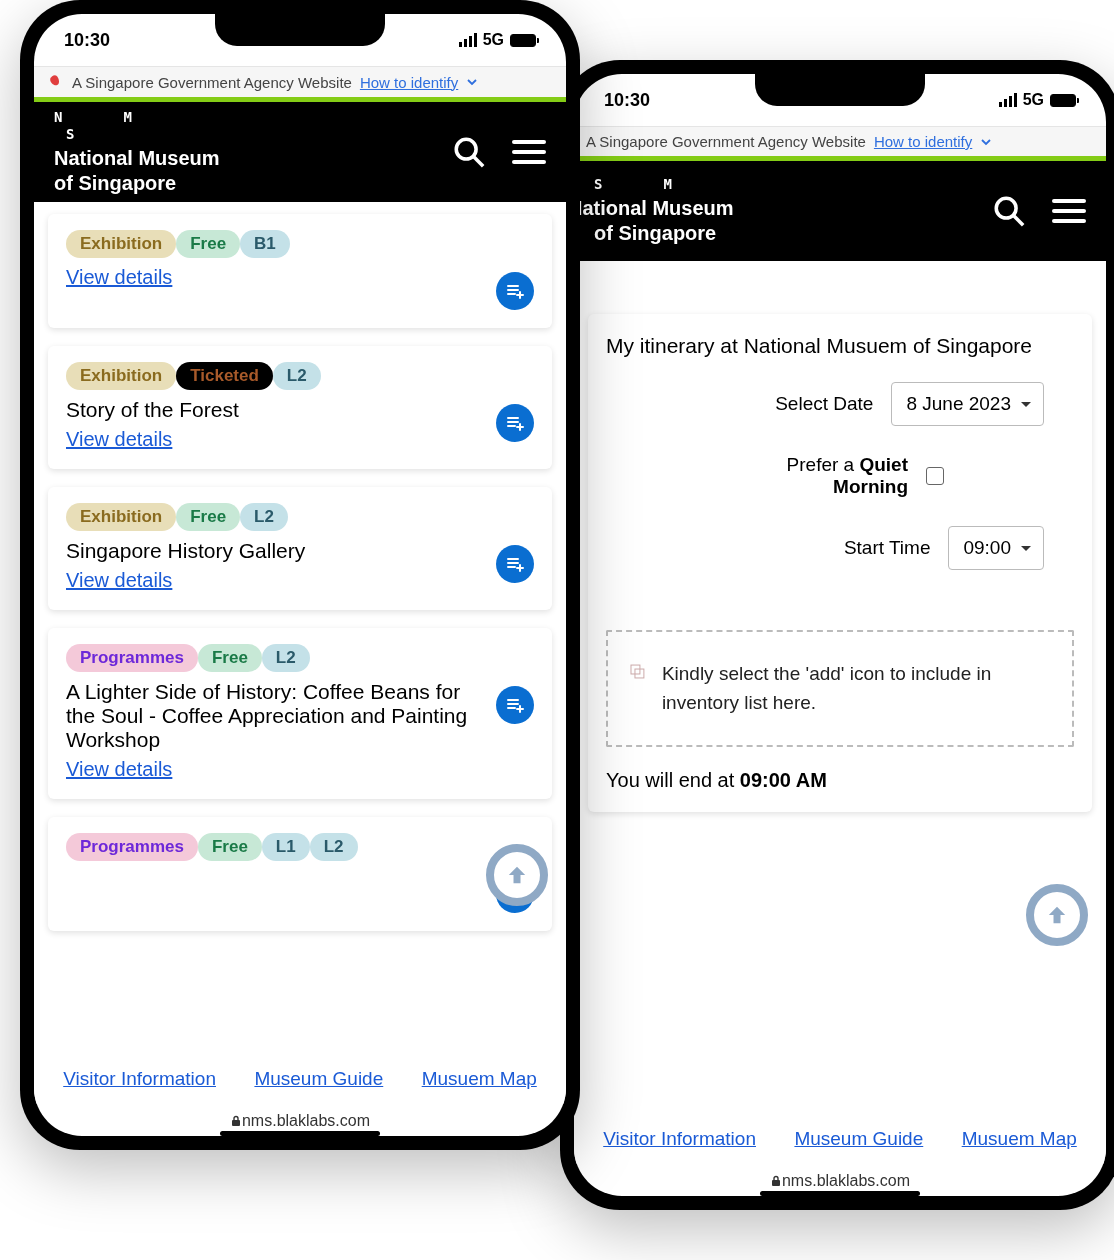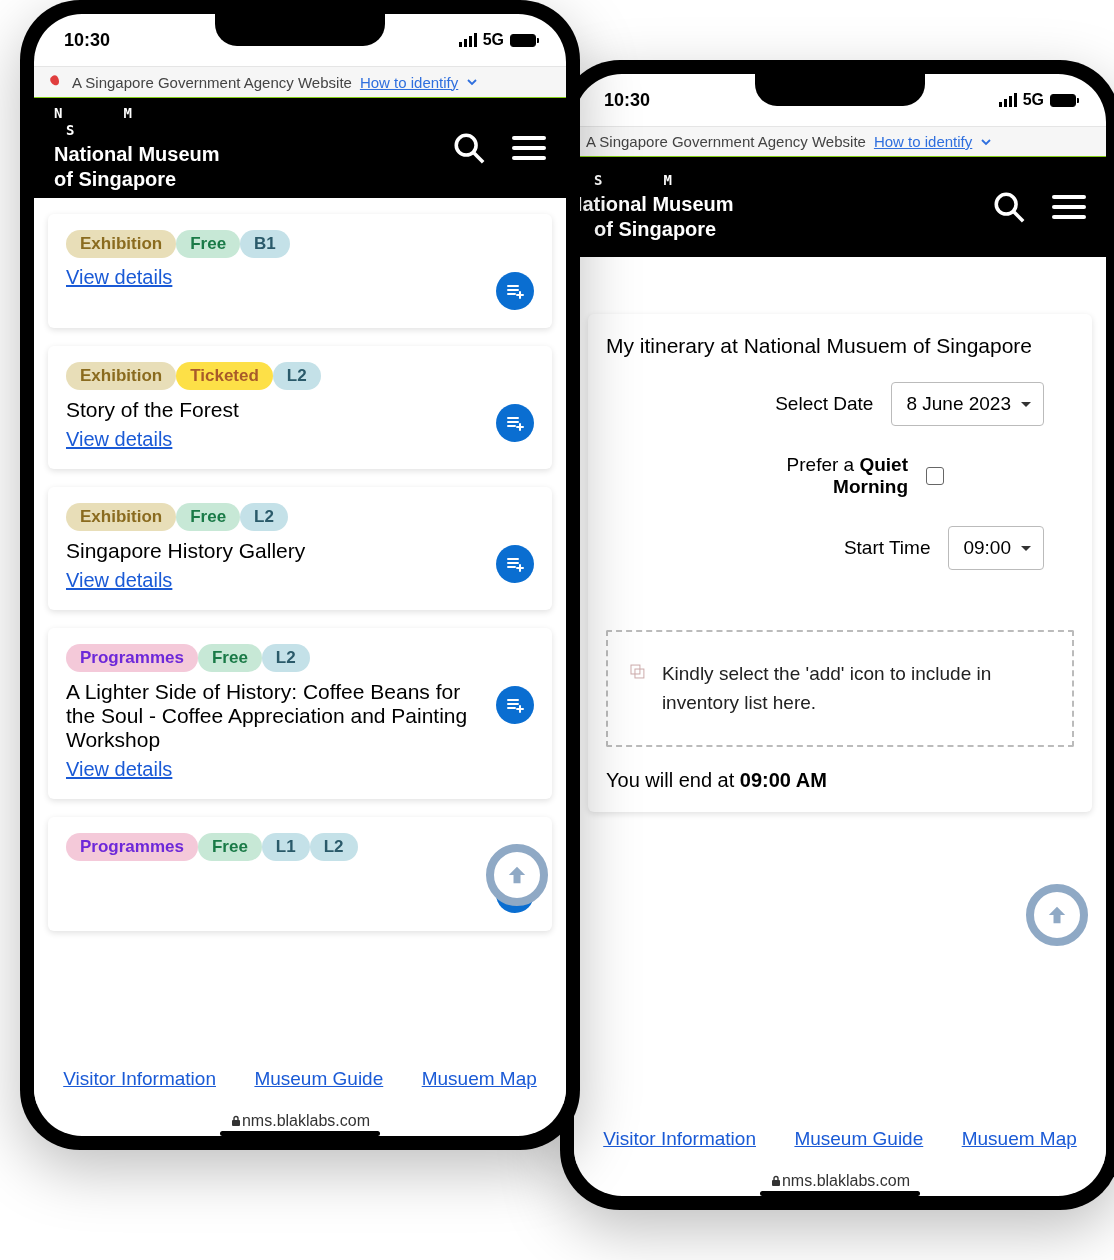--- a/index.html
+++ b/index.html
@@ -12,21 +12,21 @@
   .notch{position:absolute;top:0;left:50%;transform:translateX(-50%);width:170px;height:32px;background:#000;border-radius:0 0 22px 22px;z-index:50;}
   .statusbar{height:52px;display:flex;align-items:center;justify-content:space-between;padding:0 30px 0 30px;font-weight:600;font-size:18px;}
   .statusbar .right-icons{display:flex;align-items:center;gap:6px;font-size:16px;}
   .bars{display:inline-flex;align-items:flex-end;gap:2px;}
   .bars span{width:3px;background:#000;display:block;}
   .bars span:nth-child(1){height:5px;}.bars span:nth-child(2){height:8px;}.bars span:nth-child(3){height:11px;}.bars span:nth-child(4){height:14px;}
   .battery{width:26px;height:13px;border:1.5px solid #000;border-radius:3px;position:relative;}
   .battery::after{content:"";position:absolute;right:-4px;top:3px;width:2px;height:5px;background:#000;border-radius:0 1px 1px 0;}
   .battery > div{width:100%;height:100%;background:#000;border-radius:1px;}
 
-  .govbar{background:#f6f6f6;display:flex;align-items:center;gap:8px;padding:6px 12px;font-size:15px;color:#444;border-top:1px solid #e5e5e5;border-bottom:1px solid #84cc16;}
+  .govbar{background:#f6f6f6;display:flex;align-items:center;gap:8px;padding:6px 12px;font-size:15px;color:#444;border-top:1px solid #e5e5e5;border-bottom:5px solid #84cc16;}
   .lion{width:18px;height:18px;flex-shrink:0;}
   .govbar a{color:#2f6fde;text-decoration:underline;font-weight:500;}
   .chev-down{width:12px;height:12px;}
 
   .navbar{background:#000;color:#fff;height:100px;display:flex;align-items:center;padding:0 20px;justify-content:space-between;gap:40px;}
   .brand{line-height:1.25;font-weight:700;}
   .brand .mono{font-family:monospace;letter-spacing:3px;font-size:14px;margin-bottom:2px;}
   .brand .mono .s2{margin-left:12px;}
   .brand .name{font-size:20px;}
   .nav-icons{display:flex;align-items:center;gap:26px;}
@@ -36,21 +36,21 @@
 
   .content{position:absolute;top:190px;bottom:72px;left:0;right:0;overflow:hidden;padding:10px 14px;}
   .phone.right .content{top:230px;bottom:72px;}
 
   .card{background:#fff;border-radius:6px;box-shadow:0 2px 6px rgba(0,0,0,.12);padding:16px 18px 18px;margin-bottom:18px;}
   .tags{display:flex;flex-wrap:wrap;margin-bottom:8px;}
   .tag{padding:4px 14px;border-radius:18px;font-weight:700;font-size:17px;}
   .tag.exhib{background:#e8deb8;color:#8a6b1f;}
   .tag.prog{background:#f4c9d9;color:#6d28d9;}
   .tag.free{background:#c7e8d6;color:#1a7a47;}
-  .tag.tick{background:#fde047;color:#a85a2a;}
+  .tag.tick{background:#000000;color:#a85a2a;}
   .tag.lvl{background:#c4e1e8;color:#2a5a6a;}
   .card-body{display:flex;align-items:flex-start;justify-content:space-between;gap:10px;}
   .card-title{font-size:21px;font-weight:500;color:#000;margin-bottom:6px;}
   .details-link{color:#1a5ad6;font-size:20px;text-decoration:underline;}
   .addbtn{width:38px;height:38px;border-radius:50%;background:#0a6ed1;display:flex;align-items:center;justify-content:center;flex-shrink:0;color:#fff;margin-top:6px;}
 
   .scrolltop{position:absolute;right:18px;width:62px;height:62px;border-radius:50%;background:#fff;border:8px solid #8fa9c5;display:flex;align-items:center;justify-content:center;z-index:10;}
   .scrolltop svg{width:28px;height:28px;}
 
   .footerlinks{position:absolute;left:0;right:0;bottom:32px;background:#fff;padding:14px 10px;display:flex;justify-content:space-around;font-size:19px;}

